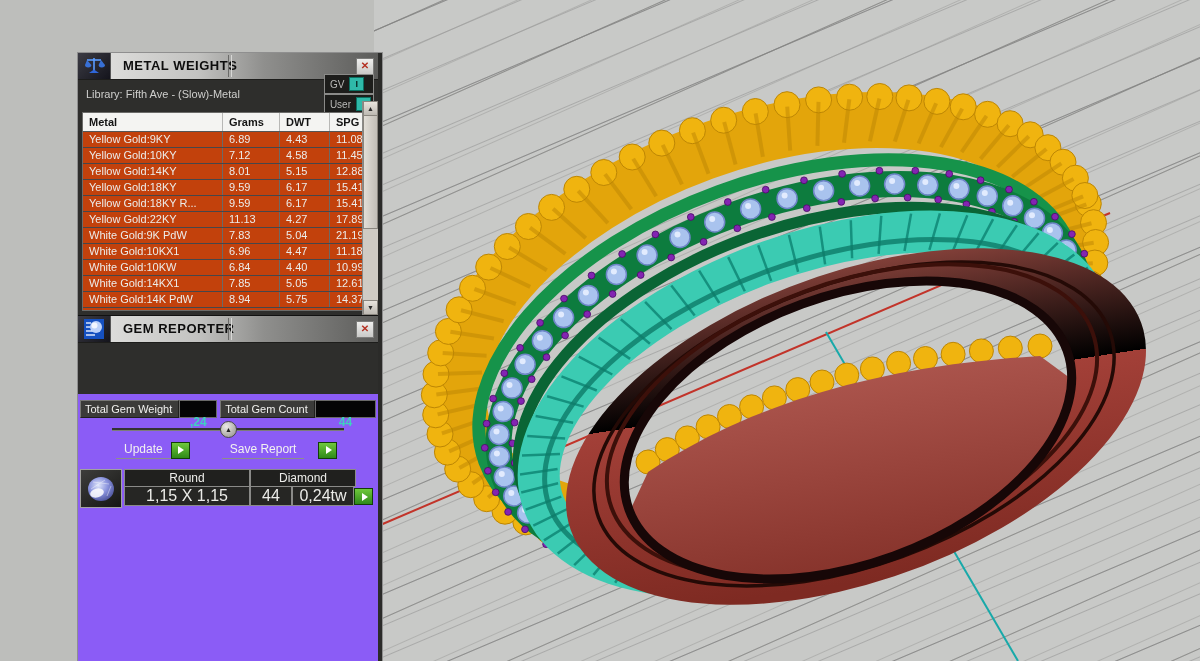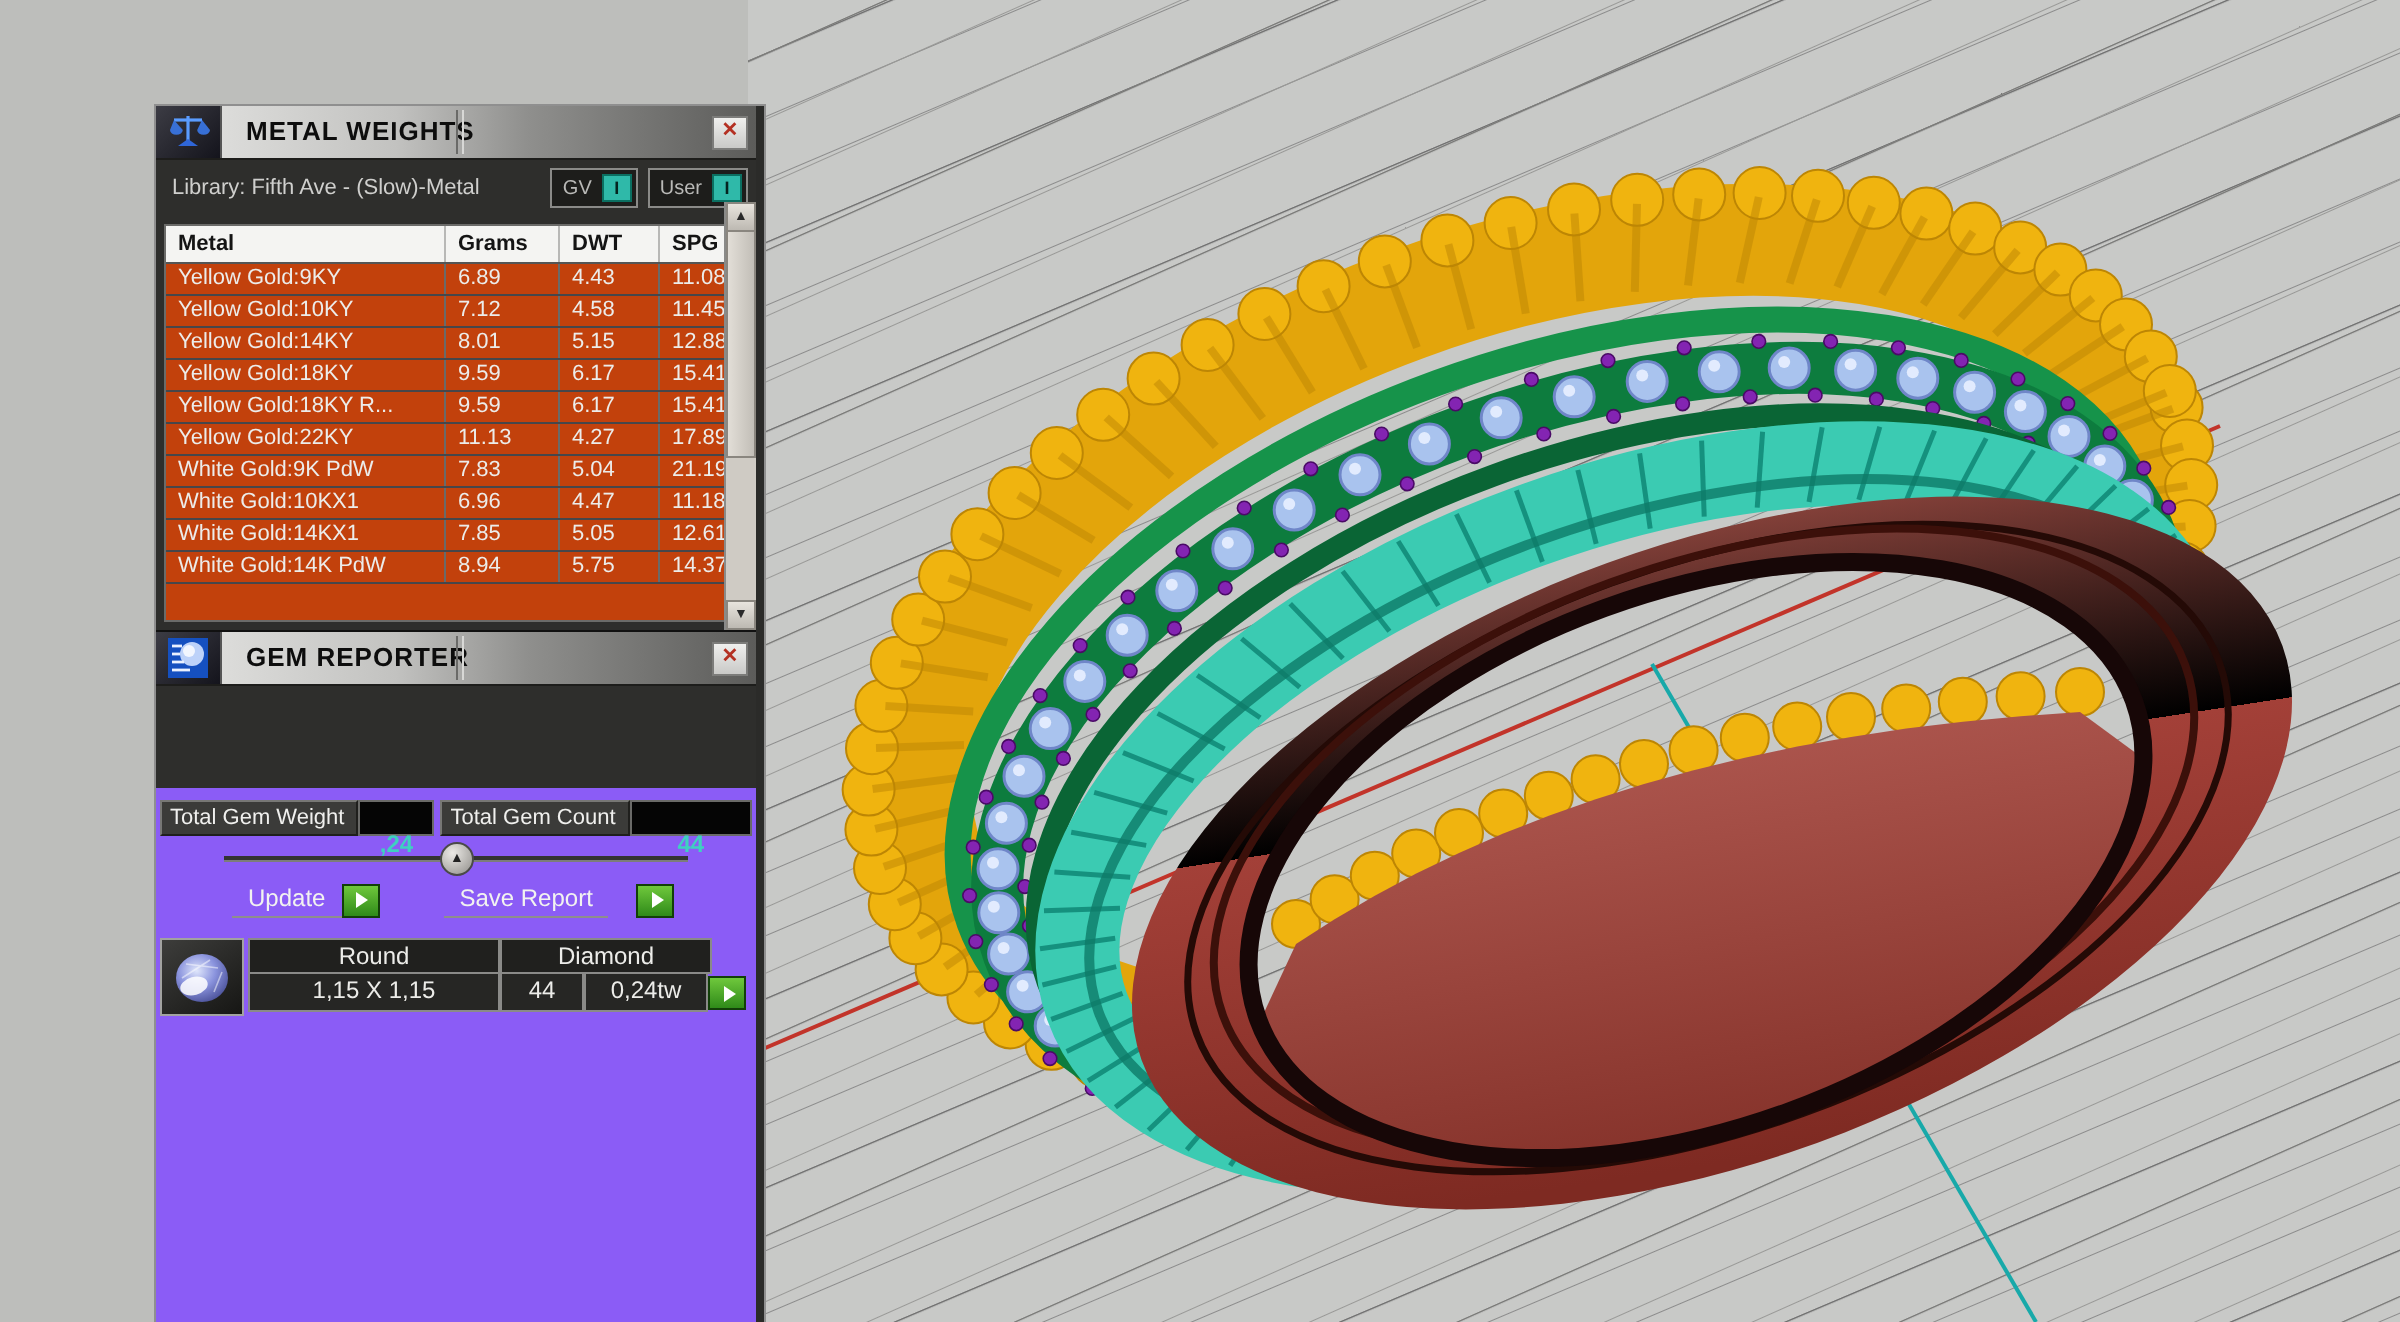--- a/index.html
+++ b/index.html
@@ -81,21 +81,21 @@
   #gem-row{display:flex;margin:10px 2px 0 2px;}
   #gem-tile{width:40px;height:37px;border:1px solid #a2a2a0;background:linear-gradient(145deg,#3d3d3b,#161614);
            display:flex;align-items:center;justify-content:center;}
   #gem-grid{flex:1;margin-left:2px;}
   .g-hdr{display:grid;grid-template-columns:126px 1fr 20px;height:18px;}
   .g-hdr .cell{background:#20201e;border:1px solid #8a8a88;color:#ecece9;font-size:12px;
            text-align:center;line-height:16px;}
   .g-hdr .spacer{background:transparent;border:none;}
   .g-val{display:grid;grid-template-columns:126px 42px 62px 20px;height:19px;}
   .g-val .cell{background:#262624;border:1px solid #8a8a88;border-top:none;color:#ecece9;
-           font-size:12px;text-align:center;line-height:17px;}
+           font-size:16px;text-align:center;line-height:17px;}
   .g-val .btncell{border:none;background:transparent;display:flex;align-items:center;}
 </style>
 </head>
 <body>
 
 <svg id="viewport" viewBox="0 0 1200 661">
   <defs>
     <pattern id="patA" width="40" height="29" patternUnits="userSpaceOnUse" patternTransform="rotate(-23)">
       <line x1="0" y1="0" x2="40" y2="0" stroke="#8b8b8b" stroke-width="1.1"></line>
     </pattern>
@@ -601,21 +601,21 @@
           <path d="M6 18 L16 18 L11 14.5 Z" fill="#2f66d8"></path>
         </svg>
       </div>
       <div class="ttl">METAL WEIGHTS</div>
       <div class="groove"></div>
       <div class="closebtn">✕</div>
     </div>
     <div id="mw-body">
       <div id="mw-librow">
         <div id="mw-lib">Library: Fifth Ave - (Slow)-Metal</div>
-        <div id="mw-toggles" style="display:flex;">
+        <div id="mw-toggles" style="display:flex;flex-direction:column;">
             <div class="toggle">
      <span class="tlabel">GV</span>
      <span class="tbox">I</span>
             </div>
             <div class="toggle">
      <span class="tlabel">User</span>
      <span class="tbox">I</span>
             </div>
           </div>
       </div>
@@ -667,20 +667,26 @@
               <div>White Gold:9K PdW</div>
               <div>7.83</div>
               <div>5.04</div>
               <div>21.19</div>
             </div>
             <div class="mw-row">
               <div>White Gold:10KX1</div>
               <div>6.96</div>
               <div>4.47</div>
               <div>11.18</div>
+            </div>
+            <div class="mw-row">
+              <div>White Gold:10KW</div>
+              <div>6.84</div>
+              <div>4.40</div>
+              <div>10.99</div>
             </div>
             <div class="mw-row">
               <div>White Gold:14KX1</div>
               <div>7.85</div>
               <div>5.05</div>
               <div>12.61</div>
             </div>
             <div class="mw-row">
               <div>White Gold:14K PdW</div>
               <div>8.94</div>

